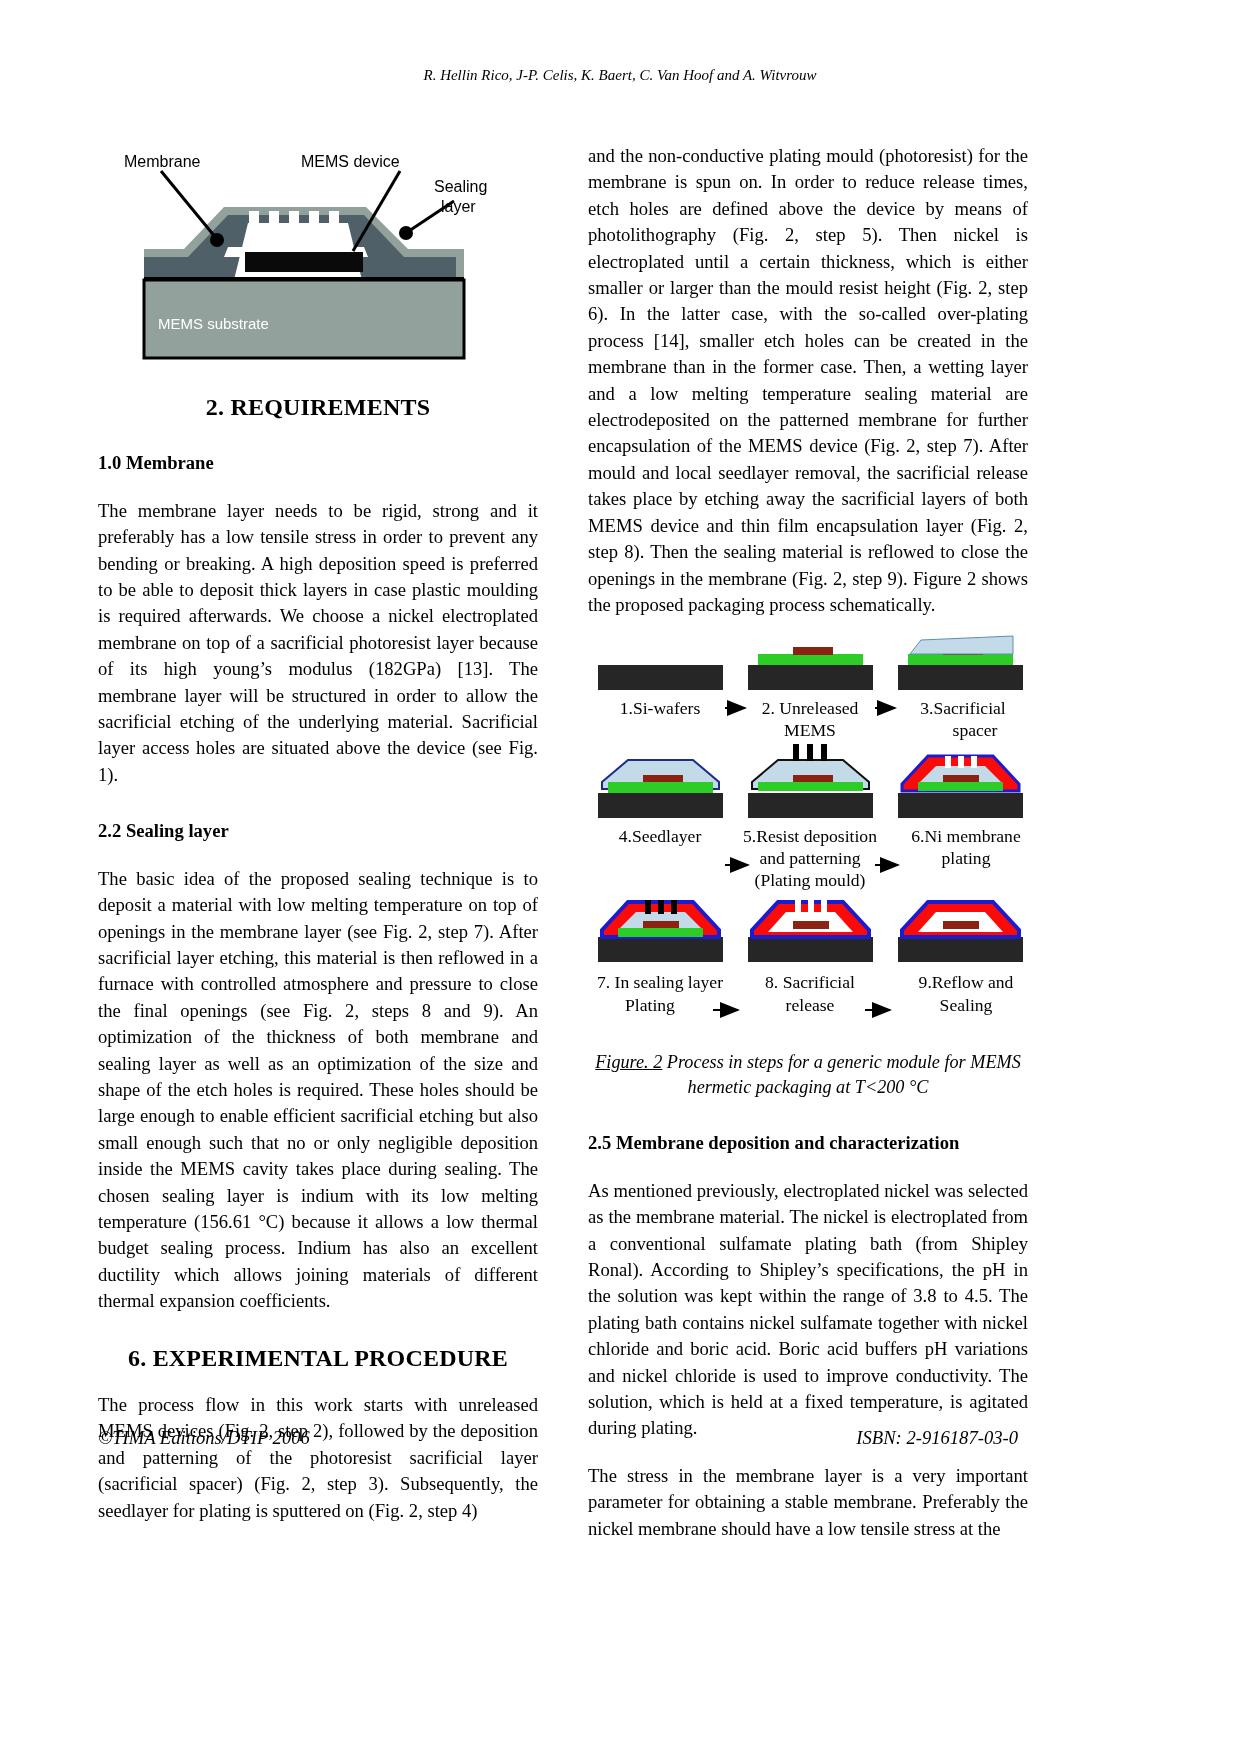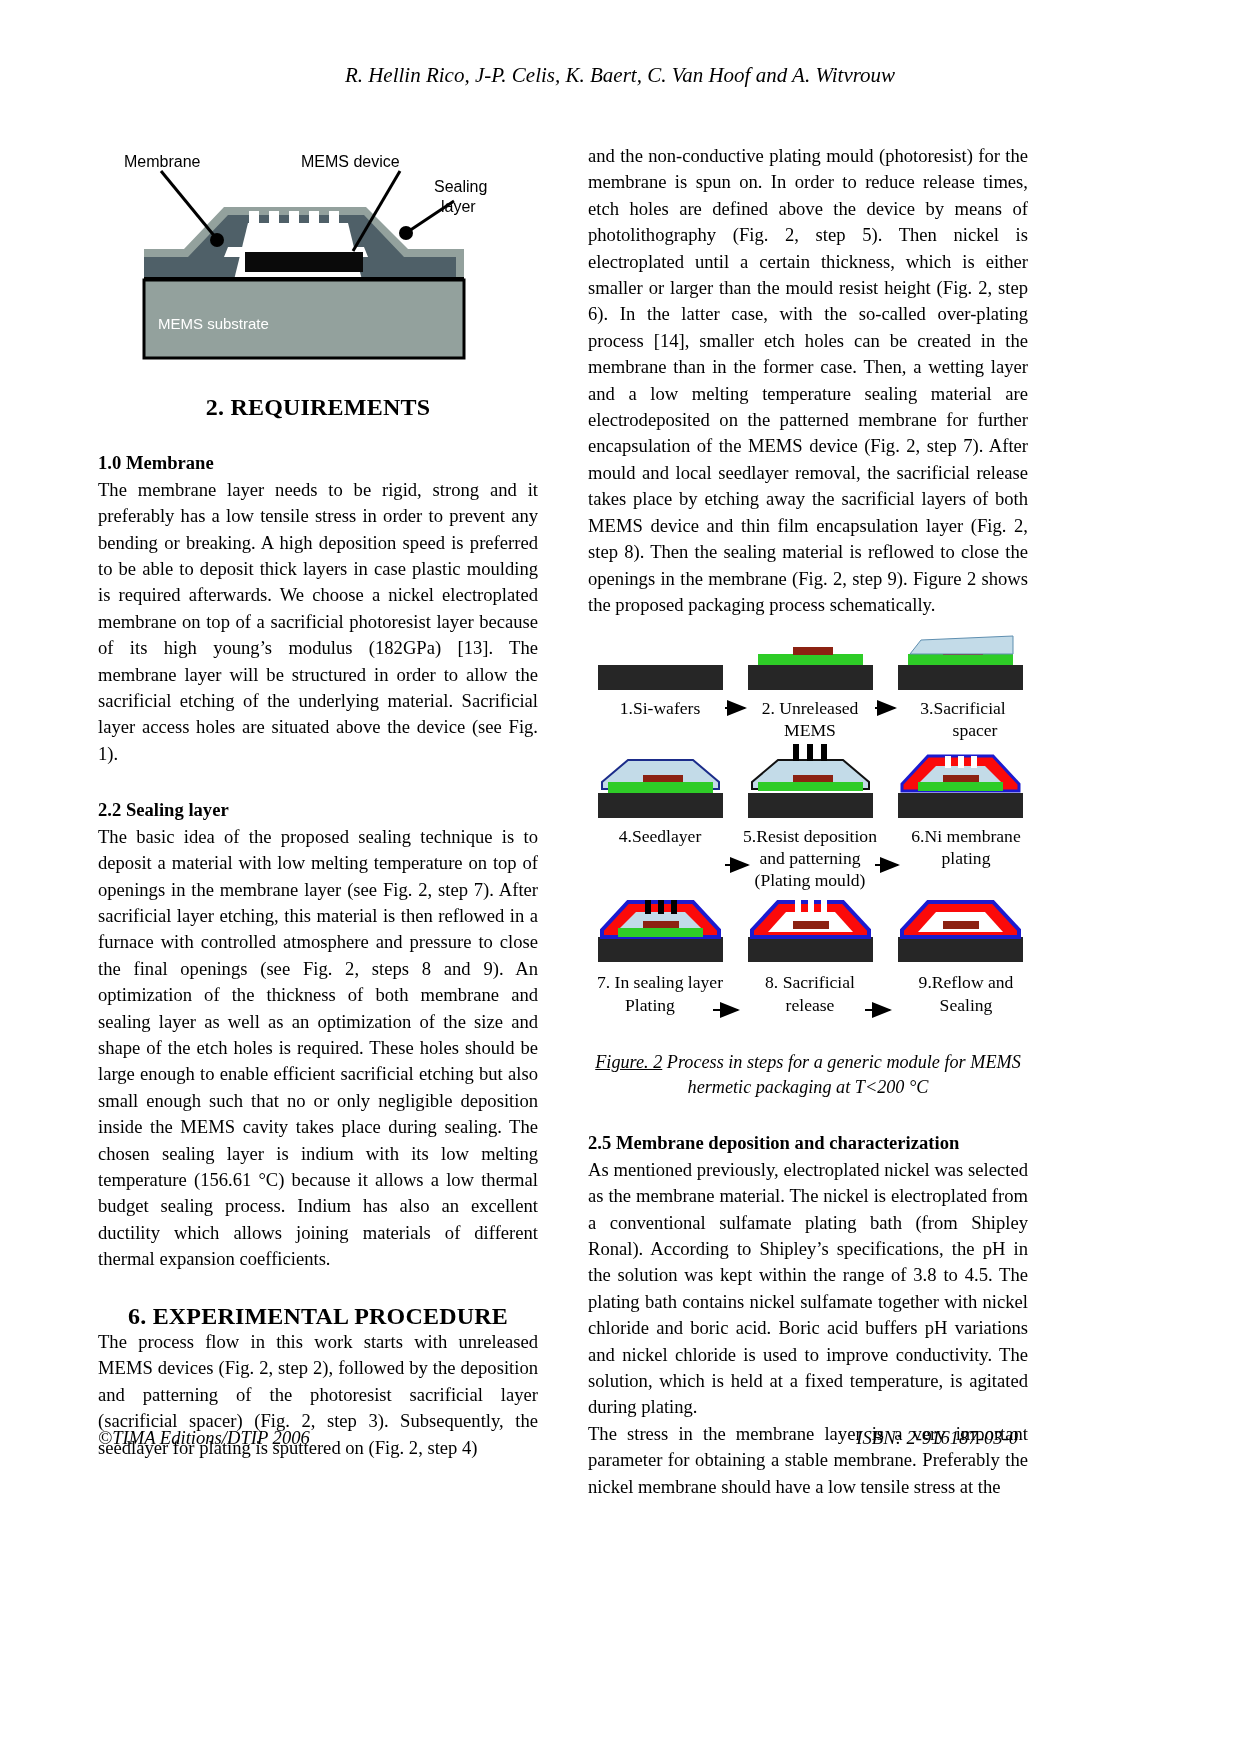--- a/index.html
+++ b/index.html
@@ -13,38 +13,38 @@
   }
   .page{
     position:absolute;
     left:0;top:0;width:1240px;height:1754px;
   }
   
   .header{
     position:absolute;left:120px;top:60px;width:1000px;
     text-align:center;
     font-style:italic;
-    font-size:21px;
+    font-size:15px;
     line-height:31px;
     font-family:"Liberation Serif","DejaVu Serif",serif;
   }
   
   .col{
     position:absolute;
     top:143px;
     width:440px;
     font-size:18.6px;
     line-height:26.4px;
     text-align:justify;
   }
   .col-left{left:98px;}
   .col-right{left:588px;}
 
   p.body{margin:0 0 0 0;text-align:justify;text-justify:inter-word;}
-  p.gap{}
+  p.gap{margin-top:21px;}
   h2.section{
     margin:30px 0 0 0;
     font-size:24px;
     font-weight:bold;
     text-align:center;
     letter-spacing:.2px;
   }
   h3.sub{
     margin:30px 0 0 0;
     font-size:18.6px;

